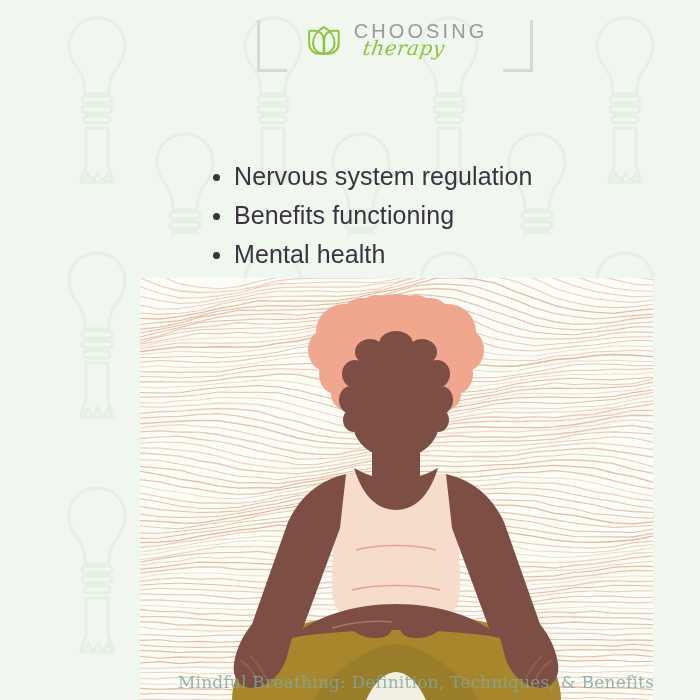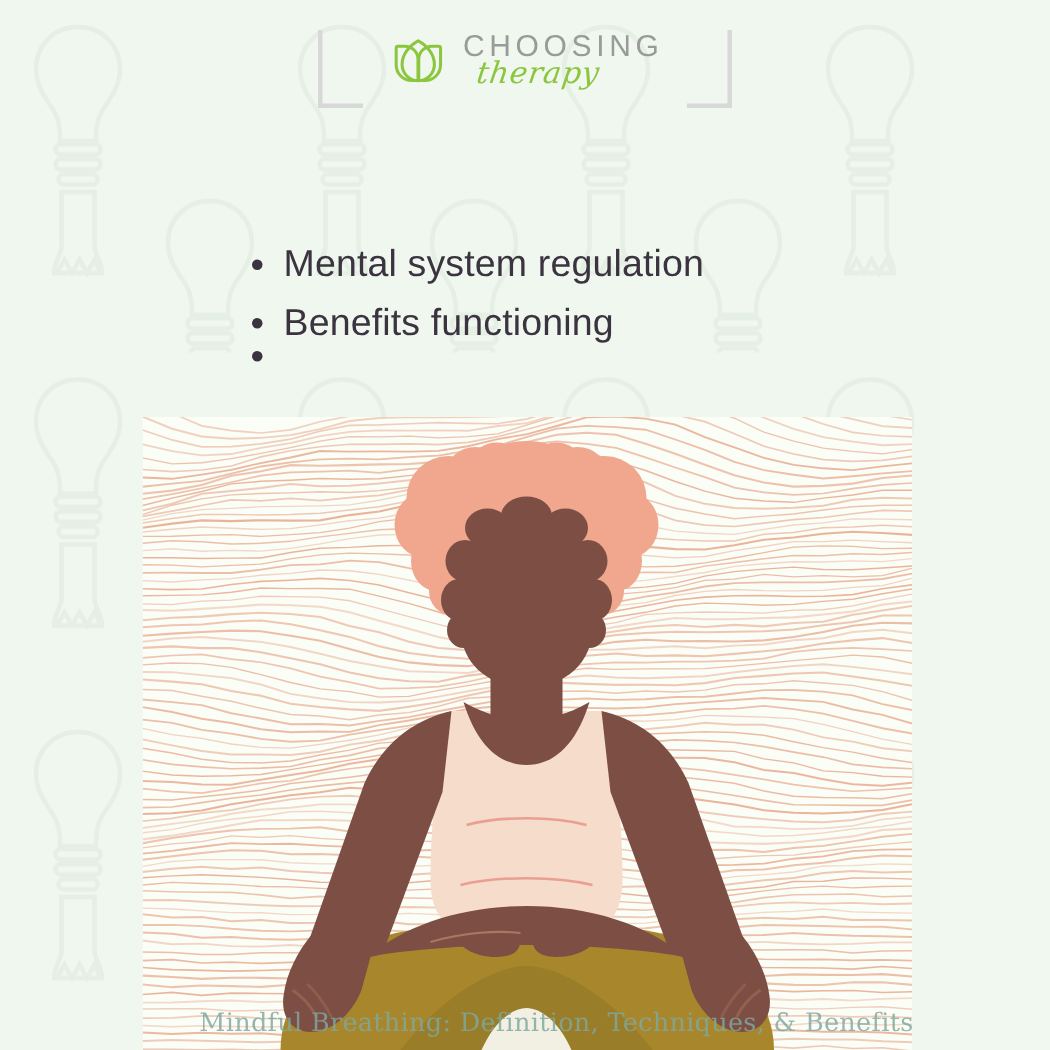--- a/index.html
+++ b/index.html
@@ -13,20 +13,21 @@
     font-family: "Liberation Sans", sans-serif;
     background: #f0f8f0;
   }
 
   #infographic {
     position: relative;
     width: 628px;
     height: 700px;
     background: #eff7ef;
     overflow: hidden;
+    margin-left: 45px;
   }
 
   
   #bg-watermark {
     position: absolute;
     inset: 0;
     z-index: 0;
     opacity: 1;
   }
 
@@ -218,28 +219,29 @@
         <div class="bracket-h"></div>
       </div>
 
     </div>
   </div>
 
 
   <ul id="bullets">
     <li class="bullet-row">
       <span class="bullet-dot"></span>
-      <span class="bullet-text">Mental system regulation</span>
+      <span class="bullet-text">Nervous system regulation</span>
     </li>
     <li class="bullet-row">
       <span class="bullet-dot"></span>
       <span class="bullet-text">Benefits functioning</span>
     </li>
     <li class="bullet-row">
       <span class="bullet-dot"></span>
+      <span class="bullet-text">Mental health</span>
     </li>
   </ul>
 
   <div id="illustration">
     <svg viewBox="0 0 513 422" width="513" height="422" aria-hidden="true">
       <defs>
         <clipPath id="panelclip">
           <rect x="0" y="0" width="513" height="422"></rect>
         </clipPath>
 

